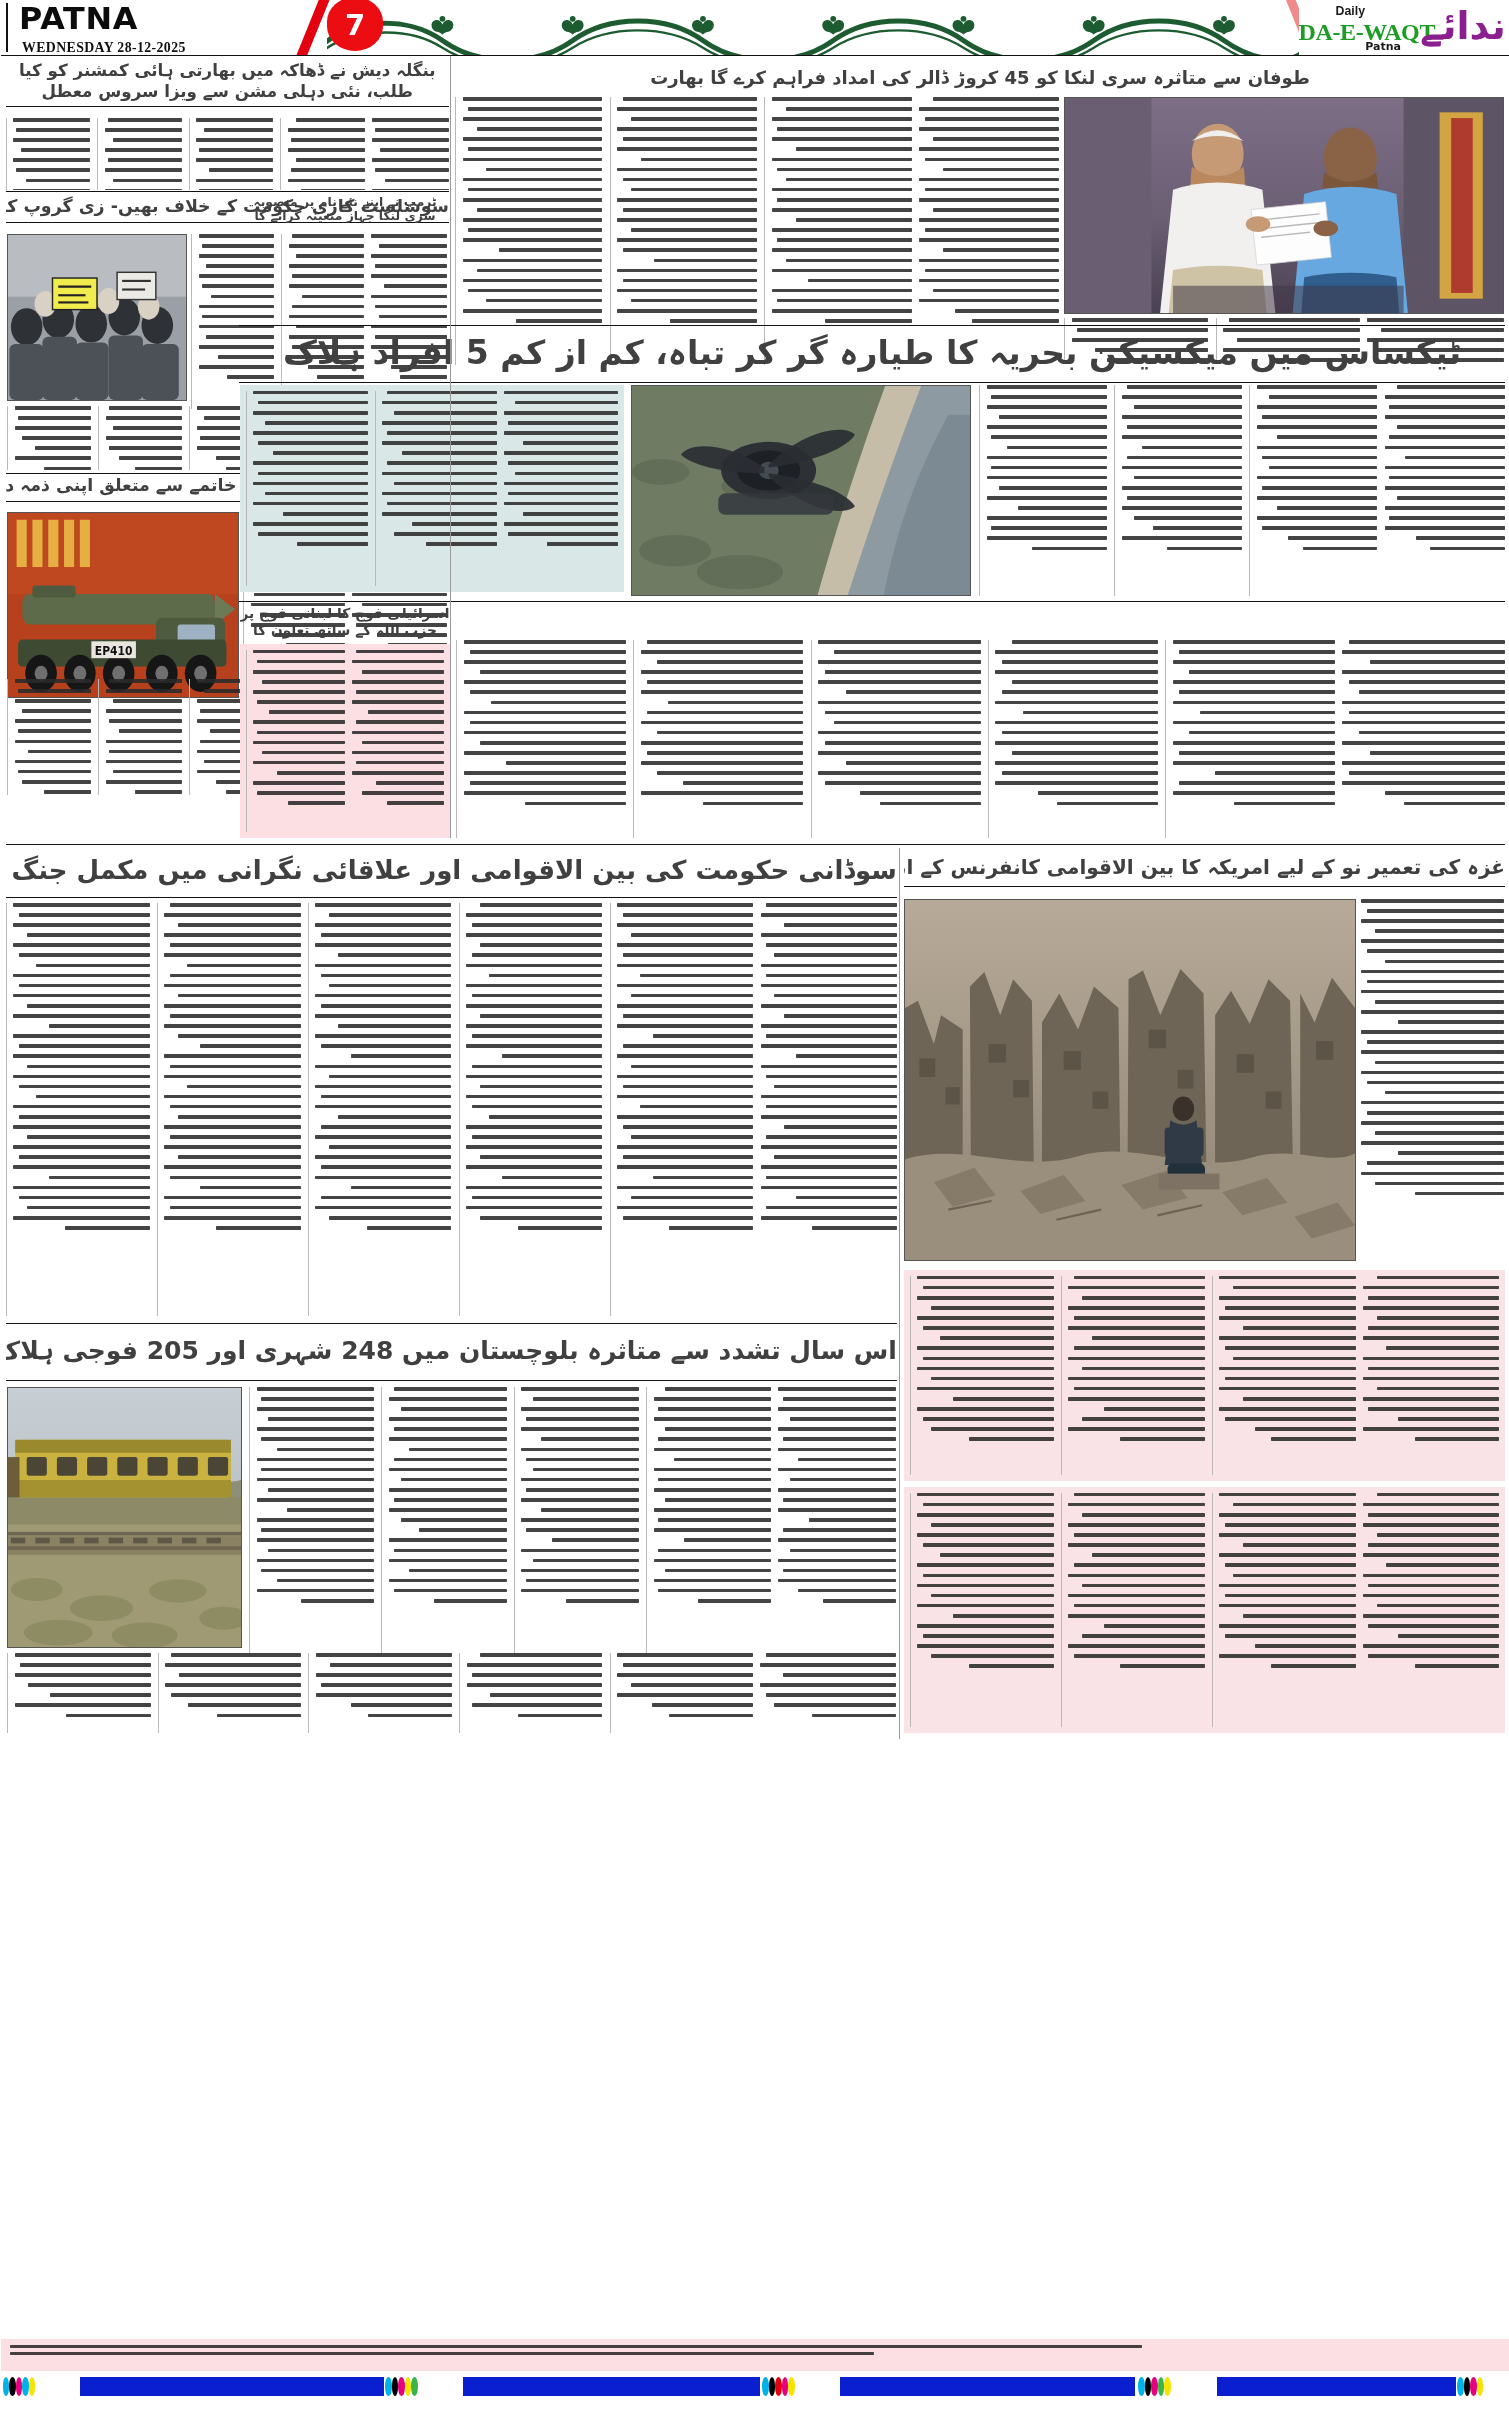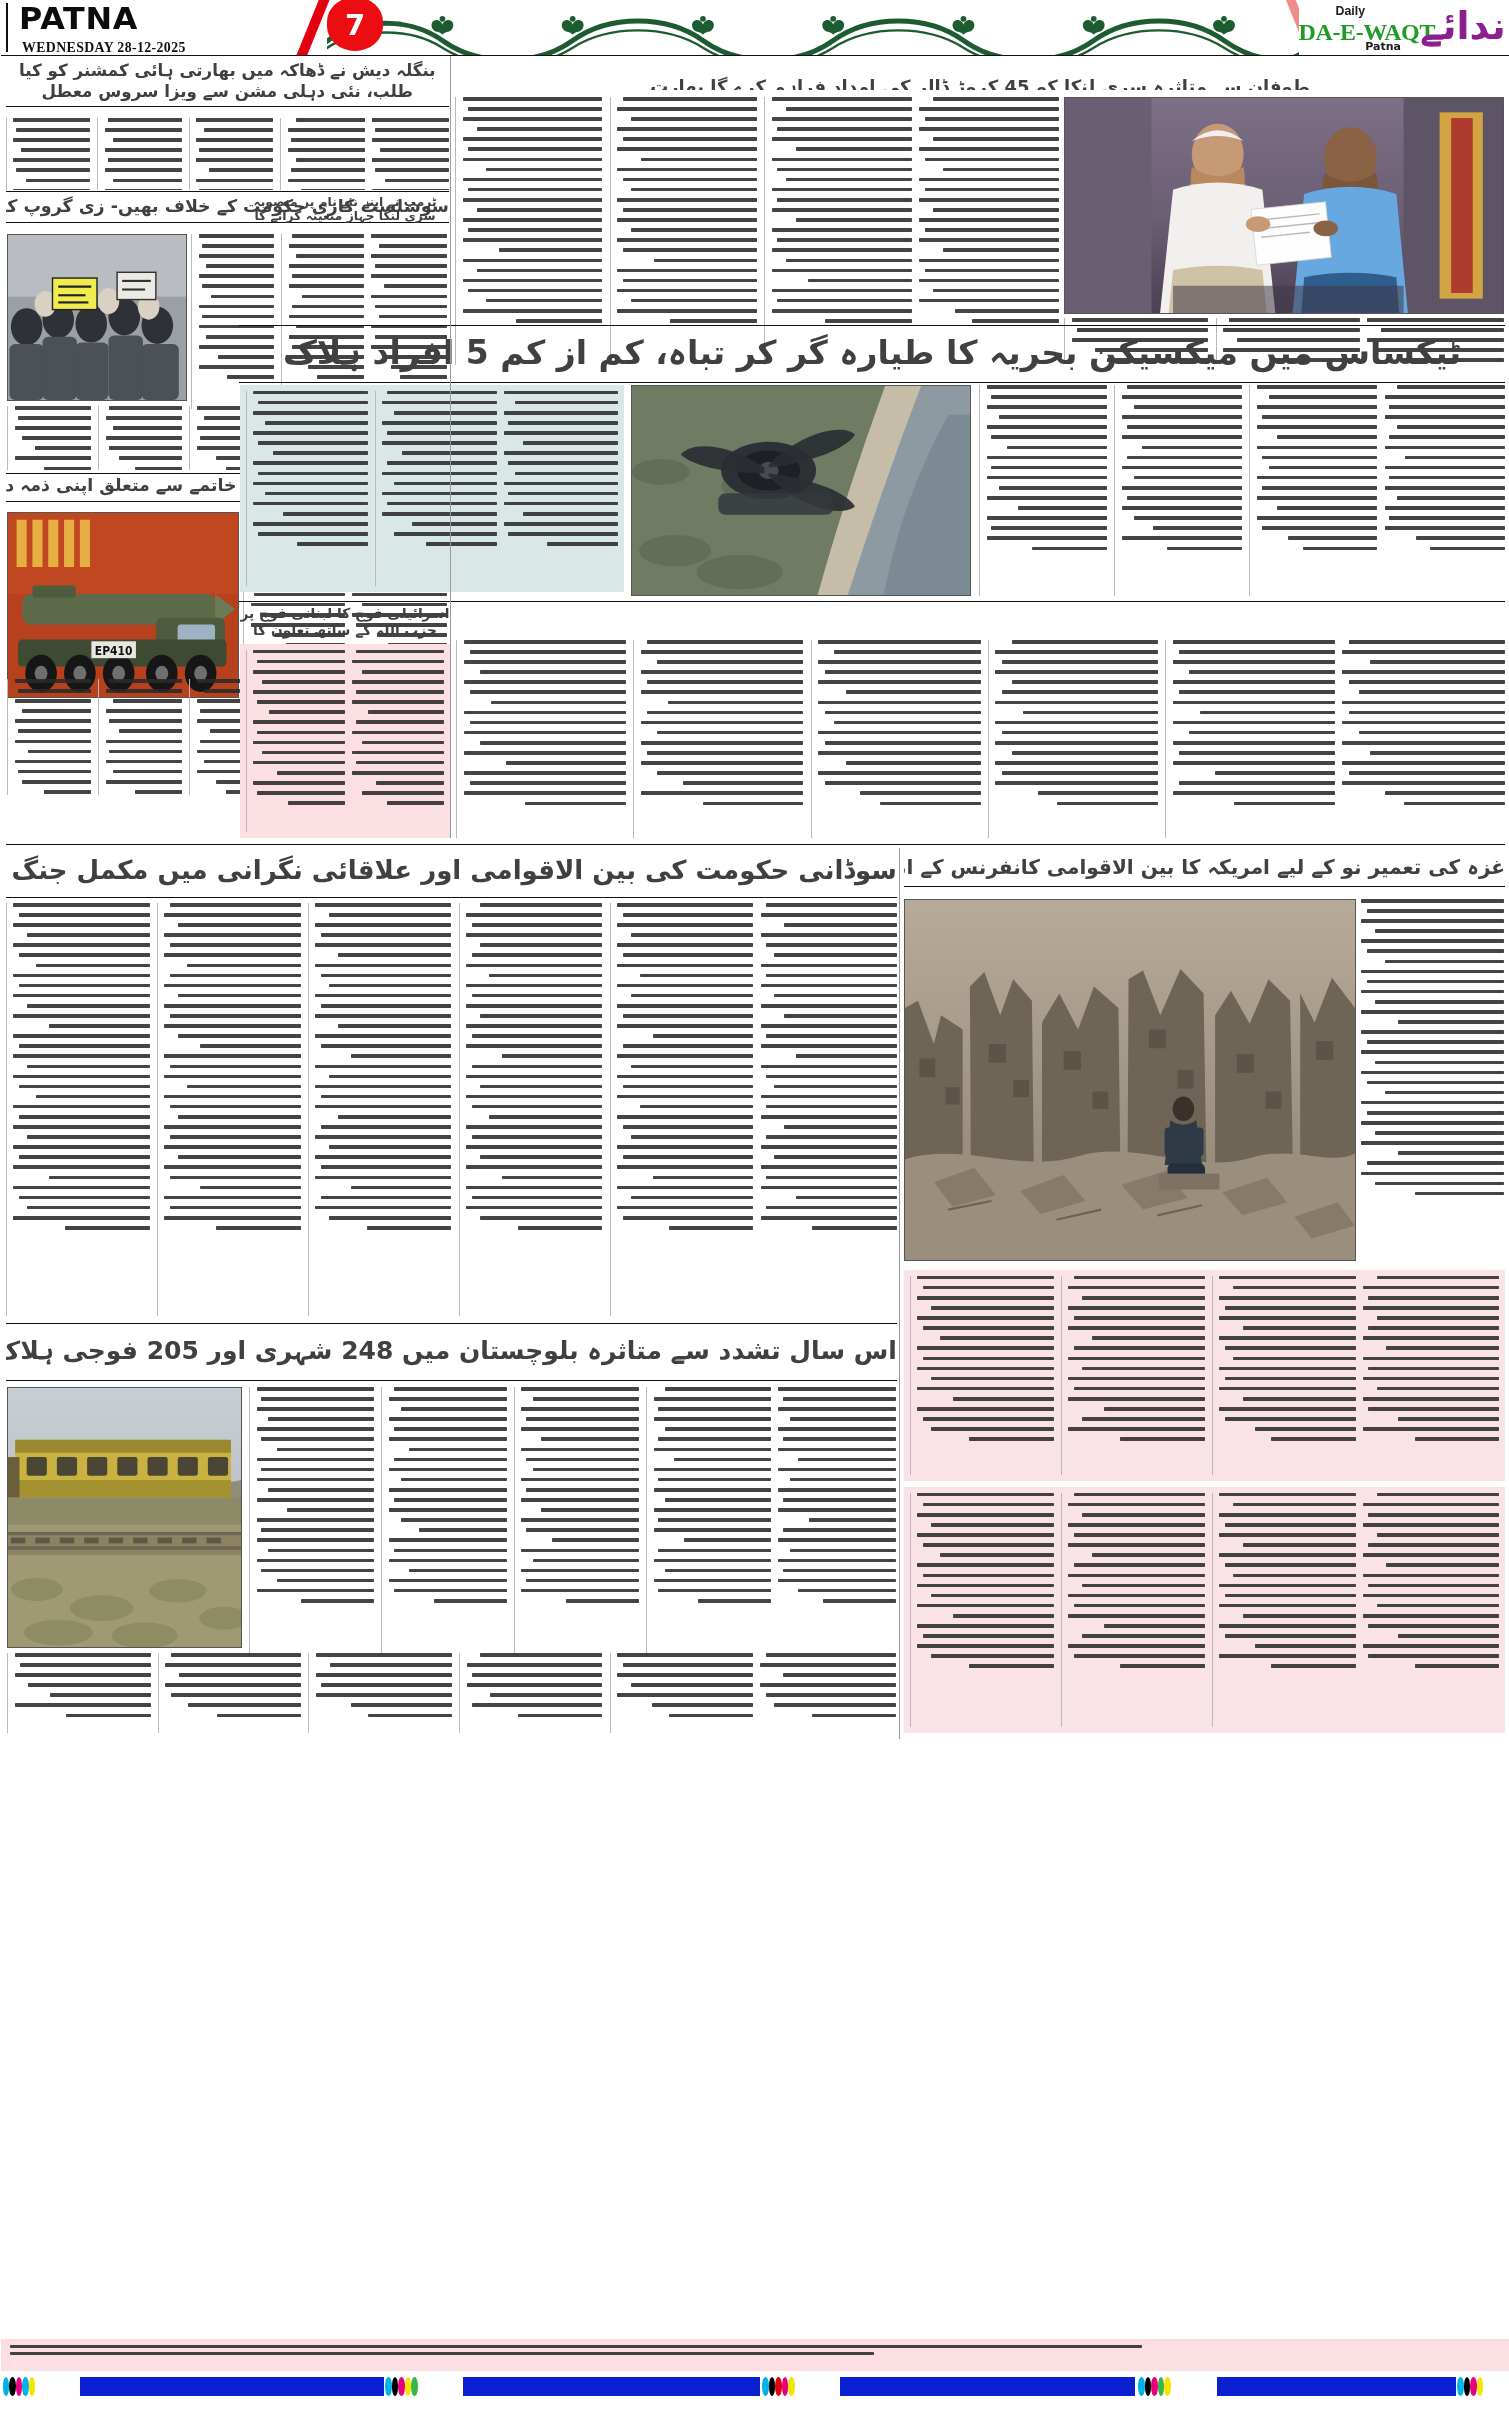--- a/index.html
+++ b/index.html
@@ -267,21 +267,21 @@
           <div class="ln s2"></div>
           <div class="ln s4"></div>
           <div class="ln s1"></div>
         </div>
     </div>
   </div>
 
   <div class="rule2" style="left:5.8px; top:135px; width:443px;"></div>
 
   <div class="blk" style="left:455px; top:1.4px; width:1050px; height:33px;">
-    <div class="hl" style="font-size:18px; padding-top:19px; border-bottom:1.4px solid #111; padding-bottom:4.3px;">طوفان سے متاثرہ سری لنکا کو 45 کروڑ ڈالر کی امداد فراہم کرے گا بھارت</div>
+    <div class="hl" style="font-size:18px; padding-top:10px; border-bottom:1.4px solid #111; padding-bottom:4.3px;">طوفان سے متاثرہ سری لنکا کو 45 کروڑ ڈالر کی امداد فراہم کرے گا بھارت</div>
   </div>
 
   <div class="photo" style="left:1064px; top:41px; width:440px; height:217px; border:0.7px solid #555;">
     <svg class="ph-inner" viewBox="0 0 608 300" preserveAspectRatio="none" xmlns="http://www.w3.org/2000/svg">
       <defs>
         <linearGradient id="slbg" x1="0" y1="0" x2="0" y2="1">
           <stop offset="0%" stop-color="#7d6f86"></stop>
             <stop offset="55%" stop-color="#6b5f74"></stop>
             <stop offset="100%" stop-color="#4a4152"></stop>
         </linearGradient>

